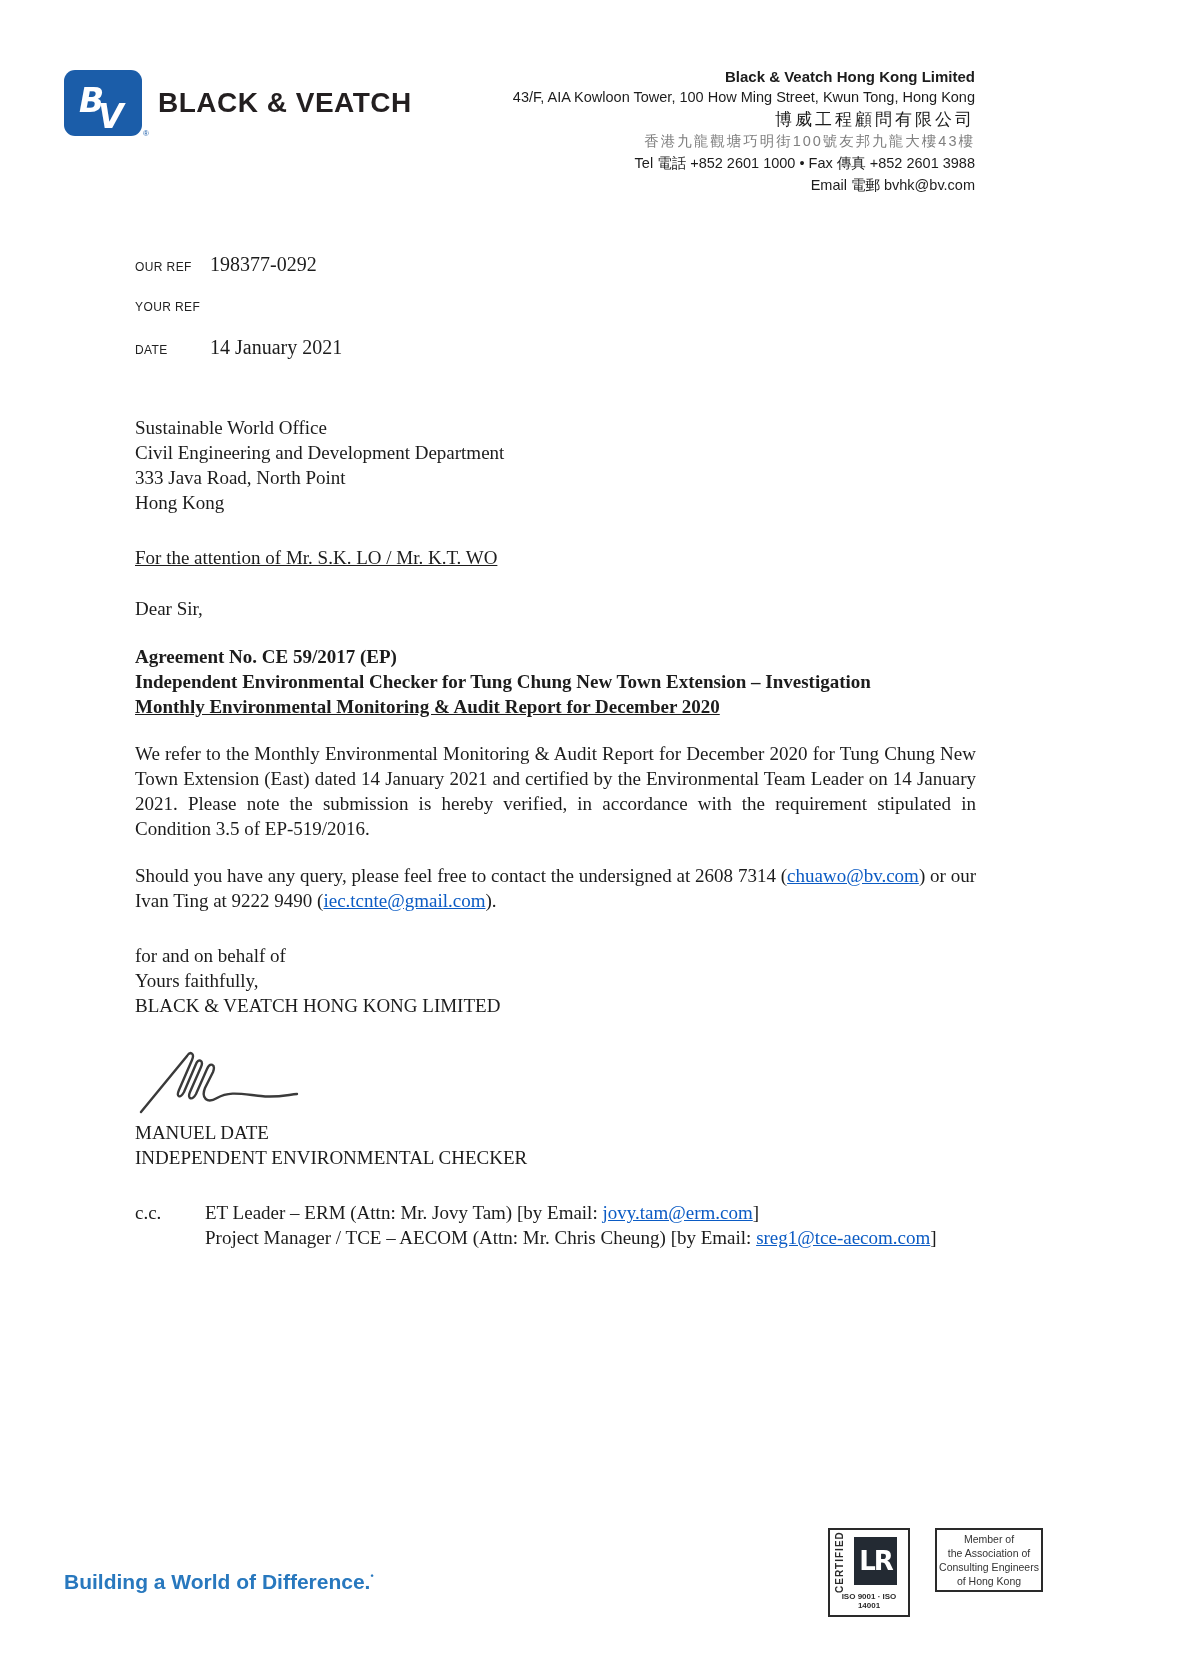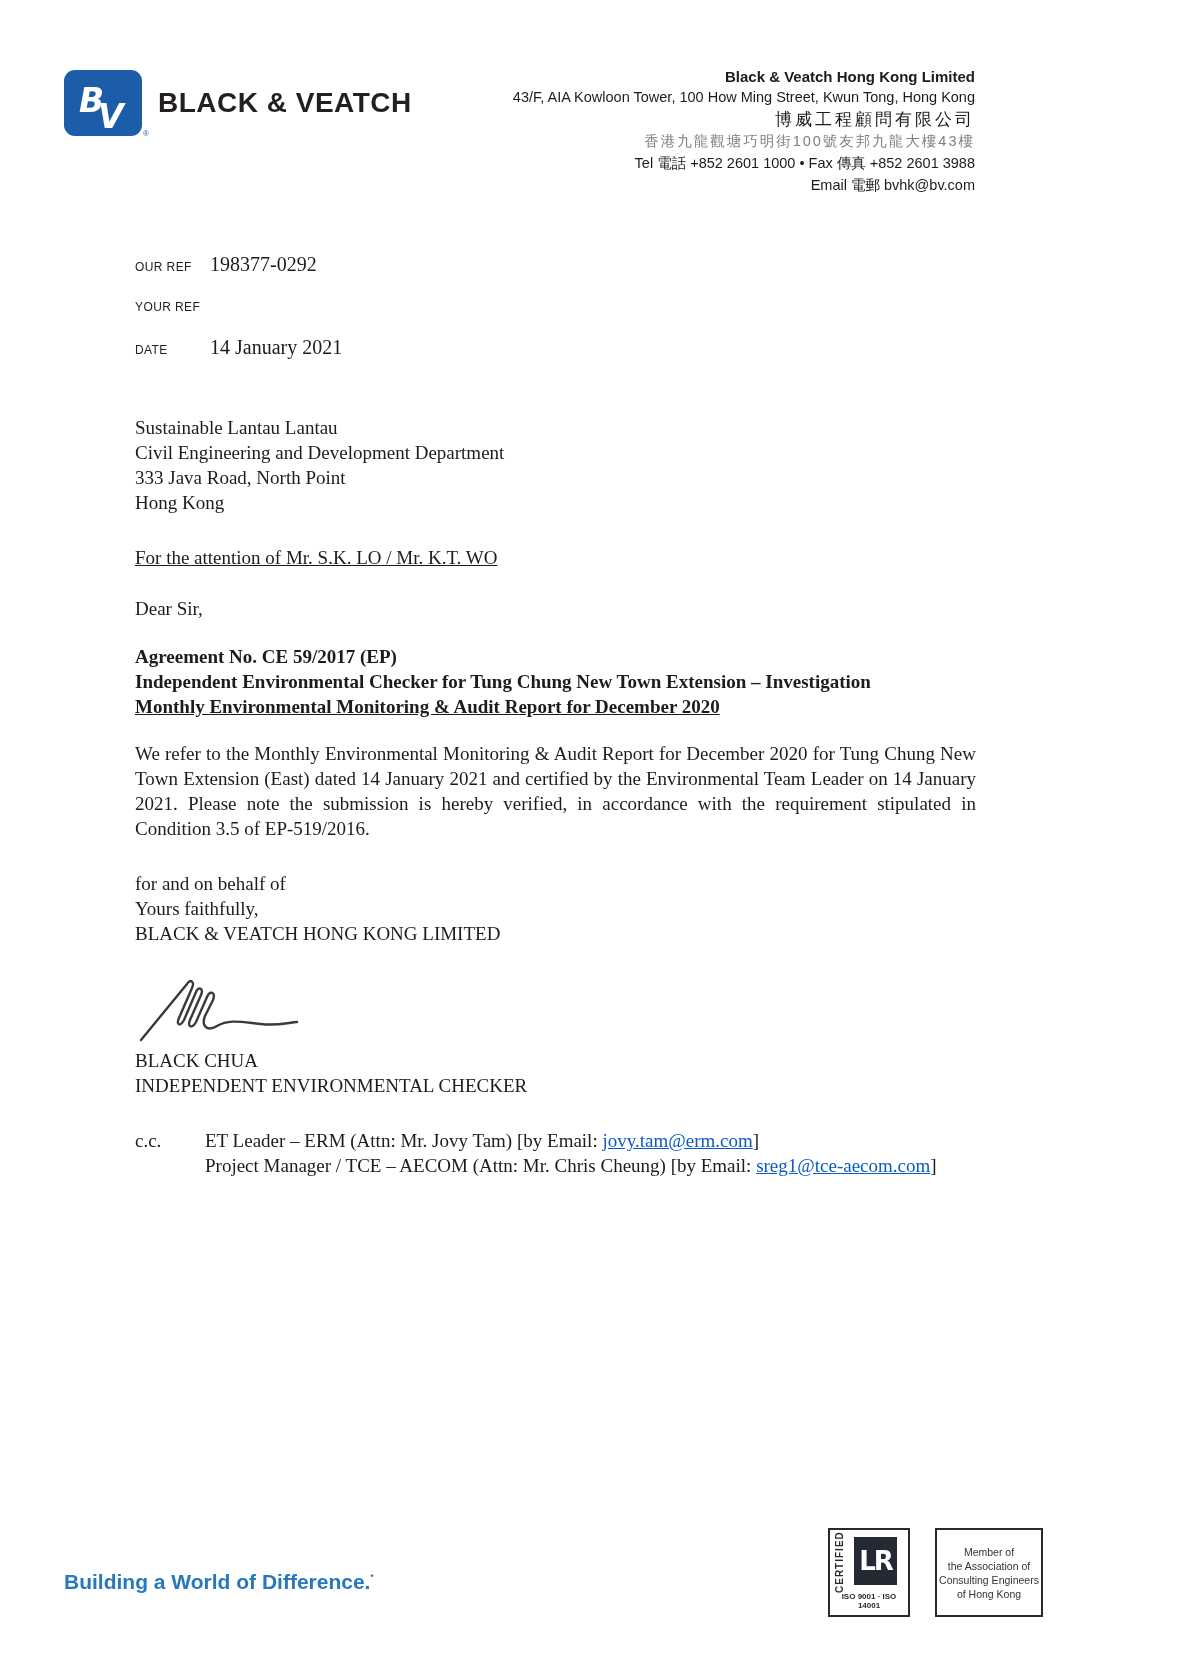--- a/index.html
+++ b/index.html
@@ -114,21 +114,21 @@
   }
   .lr-iso {
     position: absolute; left: 0; right: 0; bottom: 5px;
     text-align: center;
     font-family: "Liberation Sans", sans-serif;
     font-weight: 700; font-size: 8px; color: #2a2a2a;
   }
 
   .member-badge {
     position: absolute; left: 935px; top: 1528px;
-    width: 108px; height: 89px;
+    width: 108px; height: 64px;
     border: 2px solid #2a2a2a;
     background: #ffffff;
     display: flex; flex-direction: column; align-items: center; justify-content: center;
     font-family: "Liberation Sans", sans-serif;
     font-size: 10.5px; line-height: 14px; color: #333333;
     text-align: center;
   }
 </style>
 </head>
 <body>
@@ -165,53 +165,54 @@
     <div class="ref-row">
       <span class="ref-label">YOUR REF</span>
       <span class="ref-value"></span>
     </div>
     <div class="ref-row ref-date">
       <span class="ref-label">DATE</span>
       <span class="ref-value">14 January 2021</span>
     </div>
 
     <div class="recipient">
-      <div>Sustainable Lantau Lantau</div>
+      <div>Sustainable World Office</div>
       <div>Civil Engineering and Development Department</div>
       <div>333 Java Road, North Point</div>
       <div>Hong Kong</div>
     </div>
 
     <div class="attention">For the attention of Mr. S.K. LO / Mr. K.T. WO</div>
 
     <div class="salutation">Dear Sir,</div>
 
     <div class="subject">
       <div>Agreement No. CE 59/2017 (EP)</div>
       <div>Independent Environmental Checker for Tung Chung New Town Extension – Investigation</div>
       <div class="underlined">Monthly Environmental Monitoring &amp; Audit Report for December 2020</div>
     </div>
 
     <div class="para">We refer to the Monthly Environmental Monitoring &amp; Audit Report for December 2020 for Tung Chung New Town Extension (East) dated 14 January 2021 and certified by the Environmental Team Leader on 14 January 2021. Please note the submission is hereby verified, in accordance with the requirement stipulated in Condition 3.5 of EP-519/2016.</div>
 
+    <div class="para"><span>Should you have any query, please feel free to contact the undersigned at 2608 7314 (</span><a href="#">chuawo@bv.com</a><span>) or our Ivan Ting at 9222 9490 (</span><a href="#">iec.tcnte@gmail.com</a><span>).</span></div>
 
     <div class="closing">
       <div>for and on behalf of</div>
       <div>Yours faithfully,</div>
       <div>BLACK &amp; VEATCH HONG KONG LIMITED</div>
     </div>
 
     <div class="signature">
       <svg width="250" height="72" viewBox="0 0 250 72">
         <path d="M6 66 L52 10 C55 5 60 7 57 14 L44 44 C41 51 45 53 49 46 L61 18 C63 12 69 14 66 21 L55 46 C52 53 57 55 61 48 L72 23 C75 16 81 18 78 26 L70 42 C66 52 72 58 82 52 C94 45 106 48 126 50 C140 52 152 49 162 48" fill="none" stroke="#3a3a3a" stroke-width="2.4" stroke-linecap="round"></path>
       </svg>
     </div>
 
     <div class="signatory">
-      <div>BLACK CHUA</div>
+      <div>MANUEL DATE</div>
       <div>INDEPENDENT ENVIRONMENTAL CHECKER</div>
     </div>
 
     <div class="cc-block">
       <div class="cc-label">c.c.</div>
       <div class="cc-content">
         <div><span>ET Leader – ERM (Attn: Mr. Jovy Tam) [by Email: </span><a href="#">jovy.tam@erm.com</a><span>]</span></div>
         <div><span>Project Manager / TCE – AECOM (Attn: Mr. Chris Cheung) [by Email: </span><a href="#">sreg1@tce-aecom.com</a><span>]</span></div>
       </div>
     </div>

